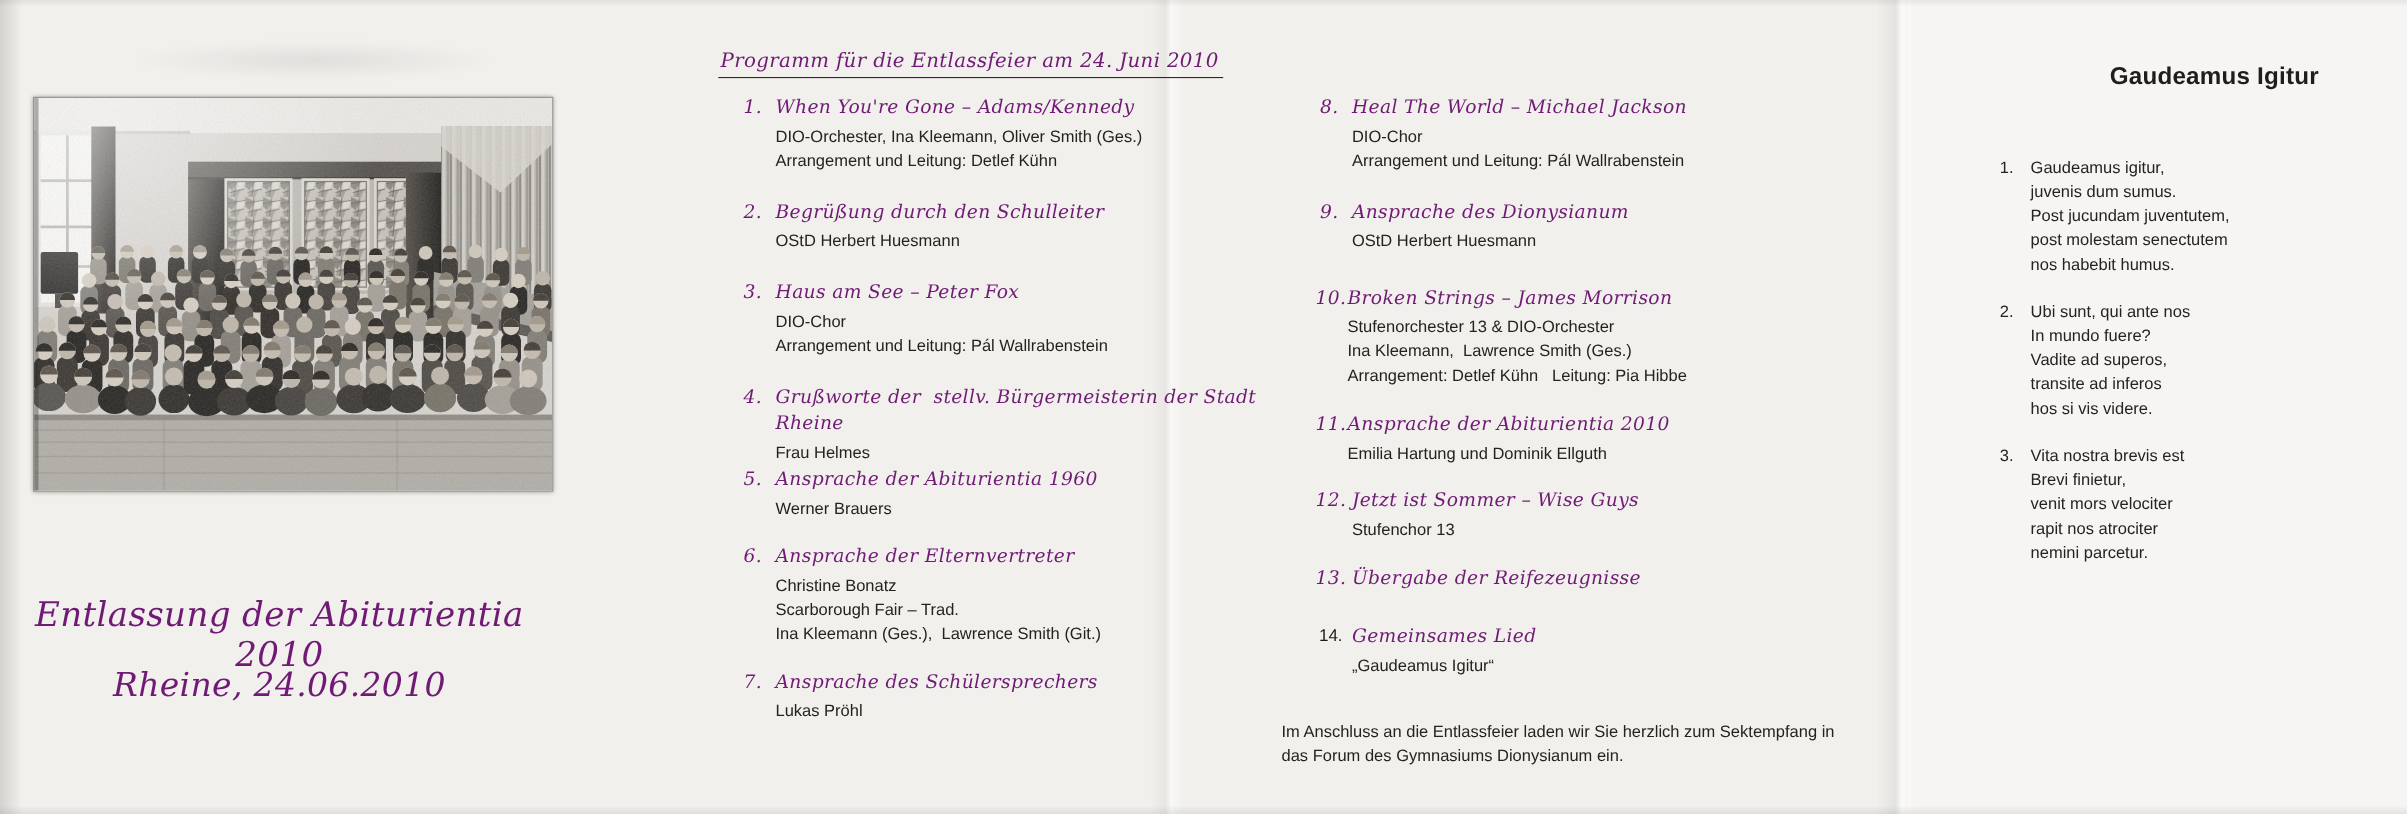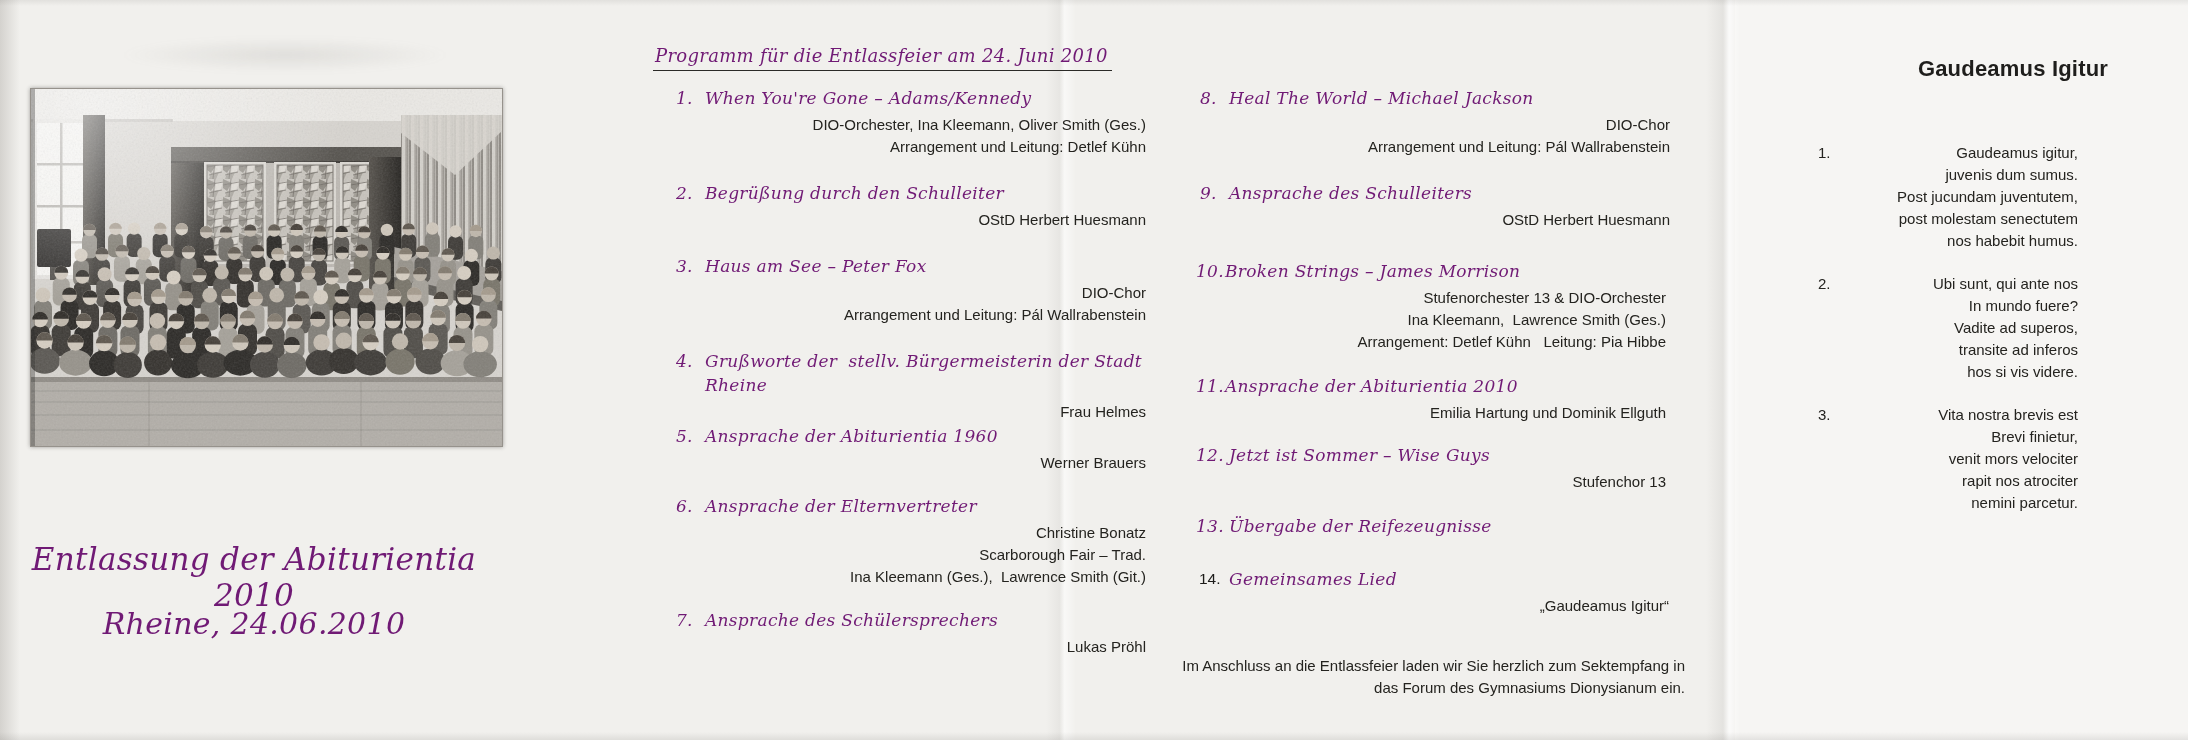--- a/index.html
+++ b/index.html
@@ -19,21 +19,21 @@
   .fold-mid   { left:1046px; top:0; width:30px; height:740px;
                 background:linear-gradient(90deg, rgba(70,68,64,0), rgba(70,68,64,.06) 45%, rgba(255,255,255,.55) 62%, rgba(70,68,64,0)); }
   .fold-right { left:1706px; top:0; width:34px; height:740px;
                 background:linear-gradient(90deg, rgba(70,68,64,0), rgba(70,68,64,.08) 50%, rgba(255,255,255,.7) 68%, rgba(70,68,64,0)); }
   .ghost-streak { left:120px; top:38px; width:330px; height:34px; border-radius:50%;
                 background:radial-gradient(closest-side, rgba(120,117,112,.14), rgba(120,117,112,0));
                 filter:blur(3px); }
 
   
   .script { font-family:"DejaVu Serif",serif; font-style:italic; color:#701a75; letter-spacing:.3px; }
-  .sans   { font-family:"Liberation Sans",sans-serif; color:#262522;text-align:right; }
+  .sans   { font-family:"Liberation Sans",sans-serif; color:#262522; }
   .detail { font-size:15px; line-height:22px; white-space:pre-wrap; color:#24231f; }
 
   
   .photo-frame { left:30px; top:88px; width:473px; height:359px;
                  border:1px solid #96928c; box-shadow:0 0 4px rgba(60,58,54,.45); background:#d7d4cf; }
   .photo-frame svg { display:block; }
   .cover-titles { left:8px; top:0; width:492px; height:554px; text-align:center; }
   .cover-line1 { position:absolute; left:0; top:541px; width:100%; font-size:31px; }
   .cover-line2 { position:absolute; left:0; top:606px; width:100%; font-size:30px; }
 
@@ -797,21 +797,21 @@
       <div class="details">
         <div class="detail sans">DIO-Chor</div>
         <div class="detail sans">Arrangement und Leitung: Pál Wallrabenstein</div>
       </div>
     </div>
   </div>
 
   <div class="abs item" style="left:1200px; top:181px">
     <span class="num script">9.</span>
     <div class="content">
-      <div class="song script">Ansprache des Schulleiters</div>
+      <div class="song script">Ansprache des Dionysianum</div>
       <div class="details">
         <div class="detail sans">OStD Herbert Huesmann</div>
       </div>
     </div>
   </div>
 
   <div class="abs item" style="left:1196px; top:259px">
     <span class="num script">10.</span>
     <div class="content" style="">
       <div class="song script">Broken Strings – James Morrison</div>

